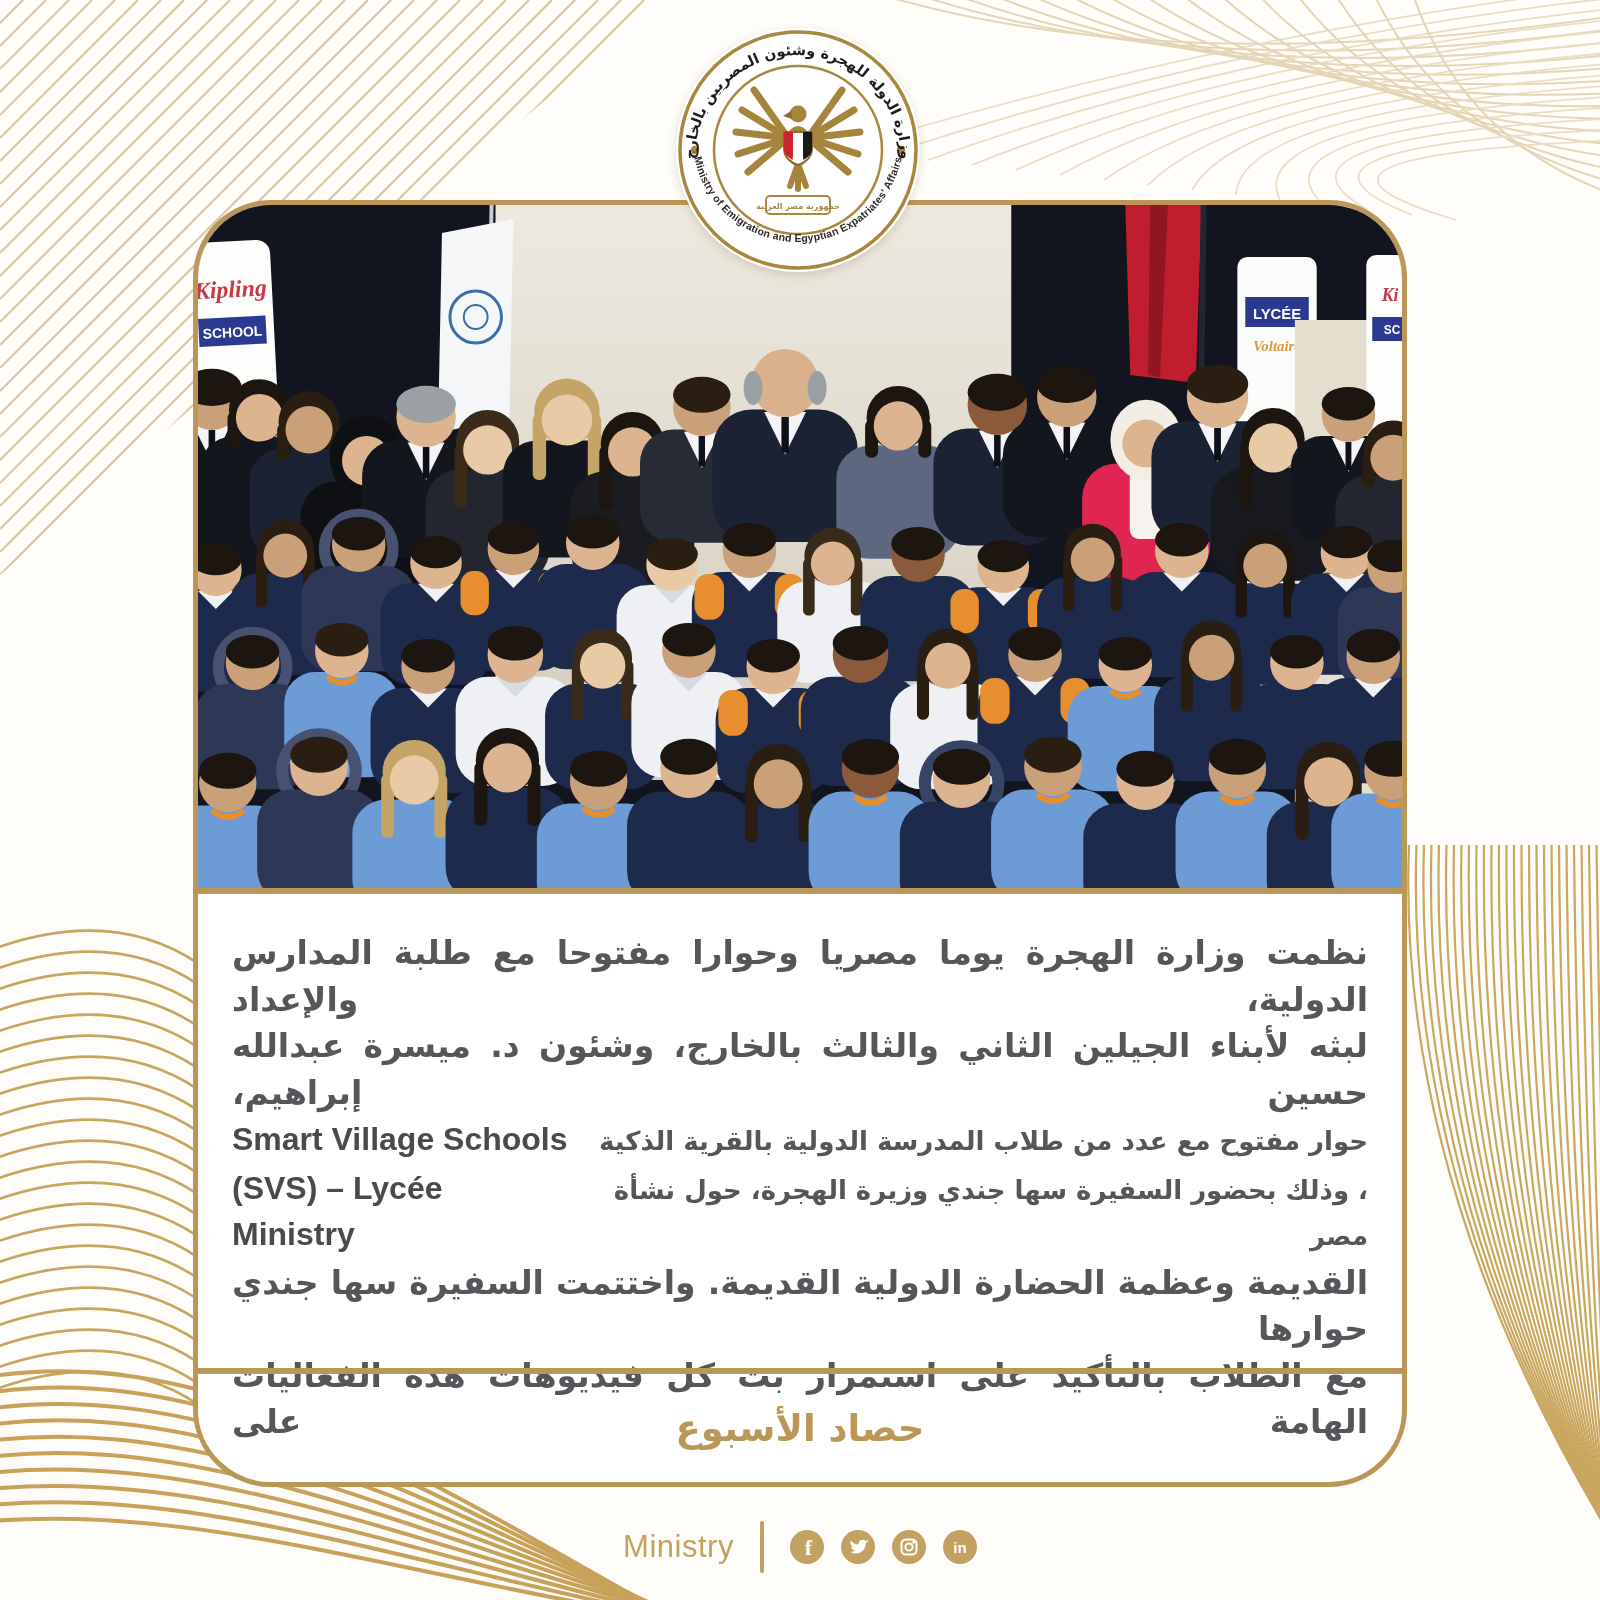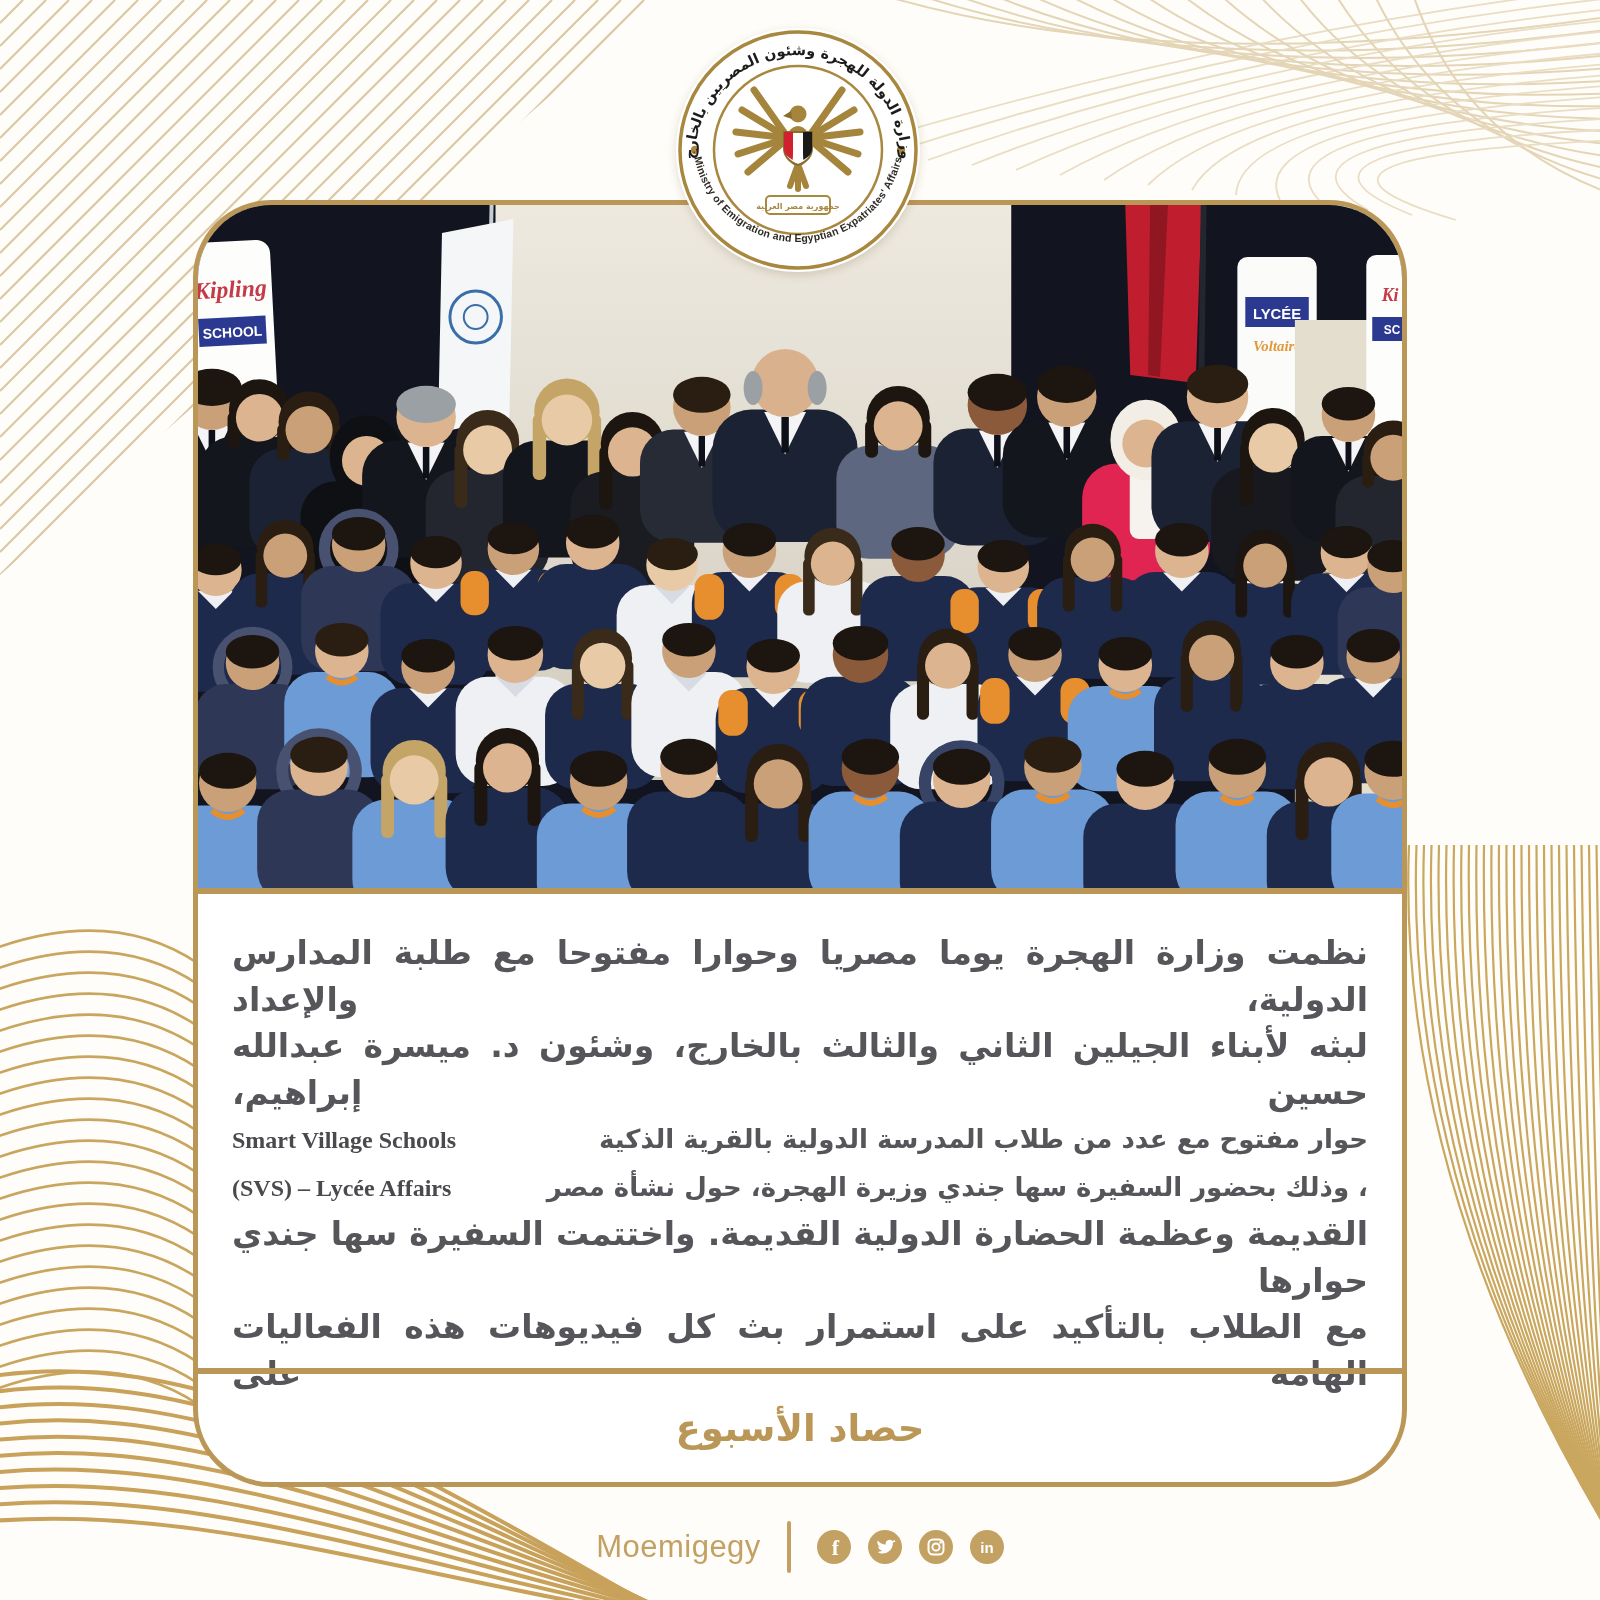--- a/index.html
+++ b/index.html
@@ -11,22 +11,22 @@
         border:5px solid #bb9757;border-radius:78px;box-sizing:border-box;overflow:hidden;
         display:flex;flex-direction:column;z-index:1;}
   .photo{height:683px;border-bottom:6px solid #bb9757;position:relative;overflow:hidden;}
   .photo svg{width:100%;height:100%;}
   .article{height:474px;box-sizing:border-box;padding:36px 34px 0;color:#56555a;}
   .article .line{direction:rtl;text-align:justify;text-align-last:justify;text-justify:inter-word;
         font-family:"DejaVu Sans",sans-serif;font-weight:bold;font-size:33px;line-height:46.5px;}
   .article .mixed{display:flex;justify-content:space-between;align-items:baseline;direction:rtl;
         line-height:46.5px;}
   .article .mixed .ar{font-family:"DejaVu Sans",sans-serif;font-weight:bold;font-size:26px;}
-  .article .latin{direction:ltr;font-family:Liberation Serif, serif;font-weight:bold;
-        font-size:24px;color:#4a4a4e;}
+  .article .latin{direction:ltr;font-family:Liberation Sans, sans-serif;font-weight:bold;
+        font-size:32px;color:#4a4a4e;}
   .divider{height:6px;background:#bb9757;}
   .caption{flex:1;display:flex;align-items:center;justify-content:center;color:#bb9757;
         font-family:"DejaVu Sans",sans-serif;font-weight:600;font-size:37px;}
   .logo{position:absolute;left:676px;top:28px;width:244px;height:244px;border-radius:50%;
         background:#ffffff;box-shadow:0 3px 10px rgba(90,70,30,.18);z-index:2;}
   .footer{position:absolute;left:0;top:1512px;width:1600px;height:70px;display:flex;
         align-items:center;justify-content:center;gap:26px;z-index:1;}
   .handle{color:#c2a163;font-size:31px;letter-spacing:.5px;}
   .vbar{width:4px;height:52px;background:#c2a163;border-radius:2px;}
   .icons{display:flex;gap:17px;align-items:center;}
@@ -627,21 +627,21 @@
     </div>
     <div class="article" id="article">
         <div class="line" dir="rtl">نظمت وزارة الهجرة يوما مصريا وحوارا مفتوحا مع طلبة المدارس الدولية، والإعداد</div>
         <div class="line" dir="rtl">لبثه لأبناء الجيلين الثاني والثالث بالخارج، وشئون د. ميسرة عبدالله حسين إبراهيم،</div>
         <div class="mixed">
           <span class="ar" dir="rtl">حوار مفتوح مع عدد من طلاب المدرسة الدولية بالقرية الذكية</span>
           <span class="latin" dir="ltr">Smart Village Schools</span>
         </div>
         <div class="mixed">
           <span class="ar" dir="rtl">، وذلك بحضور السفيرة سها جندي وزيرة الهجرة، حول نشأة مصر</span>
-          <span class="latin" dir="ltr">(SVS) – Lycée Affairs</span>
+          <span class="latin" dir="ltr">(SVS) – Lycée Ministry</span>
         </div>
         <div class="line" dir="rtl">القديمة وعظمة الحضارة الدولية القديمة. واختتمت السفيرة سها جندي حوارها</div>
         <div class="line" dir="rtl">مع الطلاب بالتأكيد على استمرار بث كل فيديوهات هذه الفعاليات الهامة على</div>
       </div>
     <div class="divider"></div>
     <div class="caption">حصاد الأسبوع</div>
   </div>
 
   <div class="logo">
     <svg id="logo-svg" viewBox="0 0 244 244" xmlns="http://www.w3.org/2000/svg">
@@ -679,21 +679,21 @@
           <path d="M -14 -12 h 28 v 16 q 0 12 -14 17 q -14 -5 -14 -17 z" fill="#ffffff" stroke="#8a6c2c" stroke-width="2"></path>
           <path d="M -14 -12 h 9 v 18 q 0 9 -0.5 10 q -8.5 -5 -8.5 -11 z" fill="#d0222e"></path>
           <path d="M 5 -12 h 9 v 17 q 0 6 -8.5 11 q -0.5 -1 -0.5 -10 z" fill="#1a1a1a"></path>
           <rect x="-32" y="52" width="64" height="18" rx="4" fill="#ffffff" stroke="#a8873f" stroke-width="2"></rect>
           <text x="0" y="65" text-anchor="middle" font-size="8" fill="#a8873f" font-family="DejaVu Sans, sans-serif" font-weight="bold">جمهورية مصر العربية</text>
         </g>
     </svg>
   </div>
 
   <div class="footer">
-    <span class="handle">Moemigegy</span>
+    <span class="handle">Ministry</span>
     <span class="vbar"></span>
     <span class="icons" id="social-icons">
         <span>
           <svg viewBox="0 0 34 34" width="34" height="34">
             <circle cx="17" cy="17" r="17" fill="#c2a163"></circle>
             <text x="18.5" y="25" text-anchor="middle" font-size="22" font-weight="bold" fill="#fff" font-family="Liberation Serif, serif">f</text>
           </svg>
         </span>
         <span>
           <svg viewBox="0 0 34 34" width="34" height="34">

